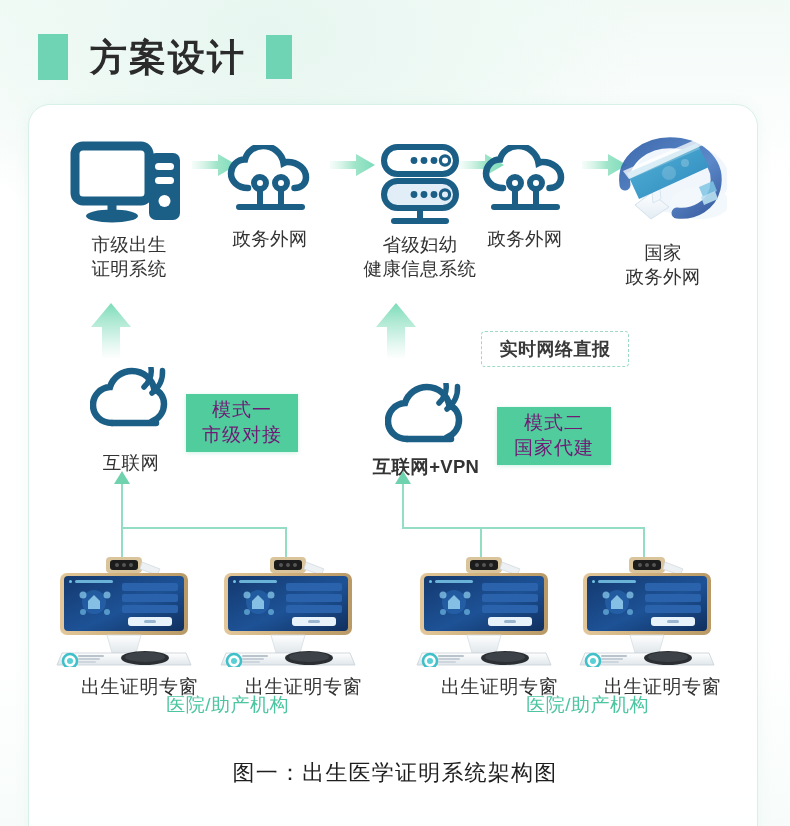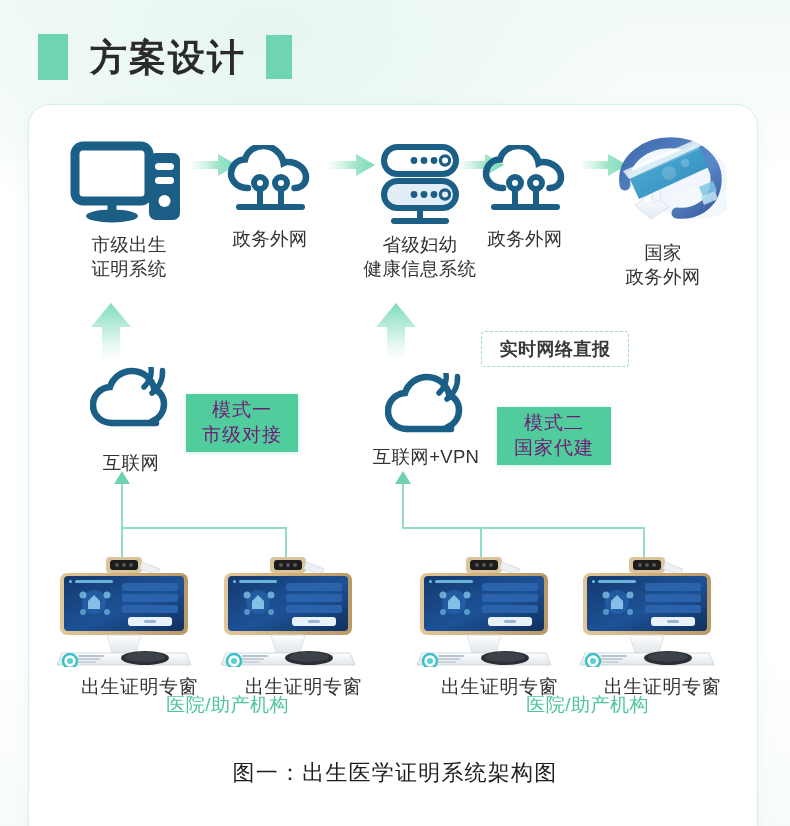--- a/index.html
+++ b/index.html
@@ -364,21 +364,21 @@
       <path d="M22 56 C11 56 3 48 3 38 C3 28.5 10.5 20.5 20 20
                C23 10.5 32 4 42 4 C53.5 4 62.5 12 64.5 23" fill="none" stroke="#1b5e86" stroke-width="6.5" stroke-linecap="round"></path>
       <path d="M22 56 L66 56" stroke="#1b5e86" stroke-width="6.5" stroke-linecap="round"></path>
       <path d="M64.5 23 C70 24 74 30 74 37 C74 45 69 51.5 62 54.5" fill="none" stroke="#1b5e86" stroke-width="6.5" stroke-linecap="round"></path>
       <path d="M54 20 C59.5 14.5 62 7.5 61 1" fill="none" stroke="#1b5e86" stroke-width="5.5" stroke-linecap="round"></path>
       <path d="M62 26 C69 20.5 73 12 72.5 3.5" fill="none" stroke="#1b5e86" stroke-width="5.5" stroke-linecap="round"></path>
     </svg>
     <div class="node-label" style="margin-top:14px;">互联网</div>
   </div>
 
-  <div class="node" style="left:312px; top:268px; width:170px;">
+  <div class="node" style="left:312px; top:278px; width:170px;font-weight:bold;">
     <svg class="ico" width="82" height="70" viewBox="0 0 82 70">
       <path d="M22 56 C11 56 3 48 3 38 C3 28.5 10.5 20.5 20 20
                C23 10.5 32 4 42 4 C53.5 4 62.5 12 64.5 23" fill="none" stroke="#1b5e86" stroke-width="6.5" stroke-linecap="round"></path>
       <path d="M22 56 L66 56" stroke="#1b5e86" stroke-width="6.5" stroke-linecap="round"></path>
       <path d="M64.5 23 C70 24 74 30 74 37 C74 45 69 51.5 62 54.5" fill="none" stroke="#1b5e86" stroke-width="6.5" stroke-linecap="round"></path>
       <path d="M54 20 C59.5 14.5 62 7.5 61 1" fill="none" stroke="#1b5e86" stroke-width="5.5" stroke-linecap="round"></path>
       <path d="M62 26 C69 20.5 73 12 72.5 3.5" fill="none" stroke="#1b5e86" stroke-width="5.5" stroke-linecap="round"></path>
     </svg>
     <div class="node-label" style="margin-top:2px;">互联网+VPN</div>
   </div>

